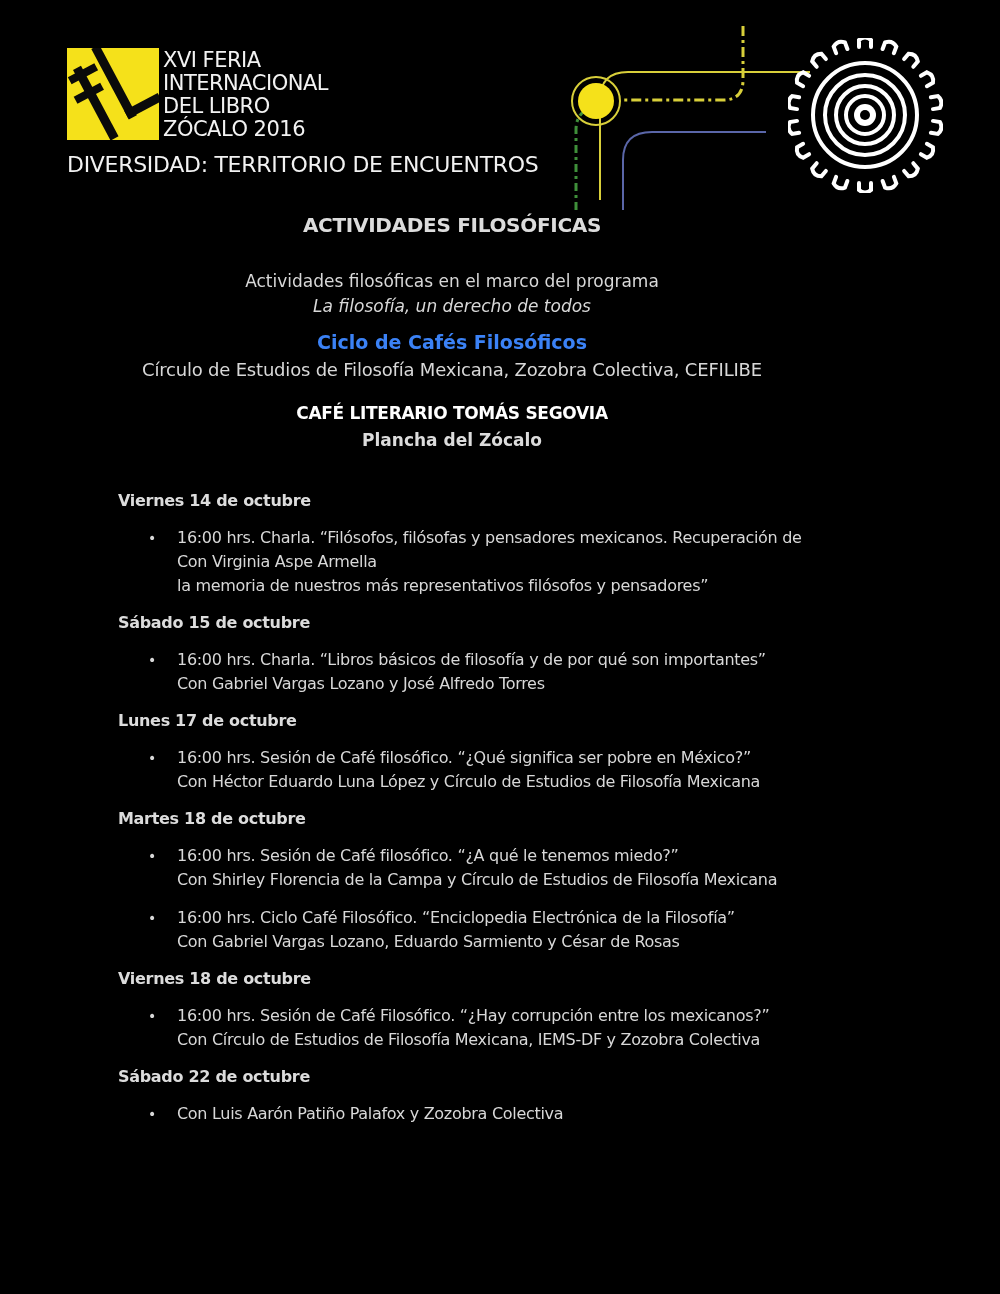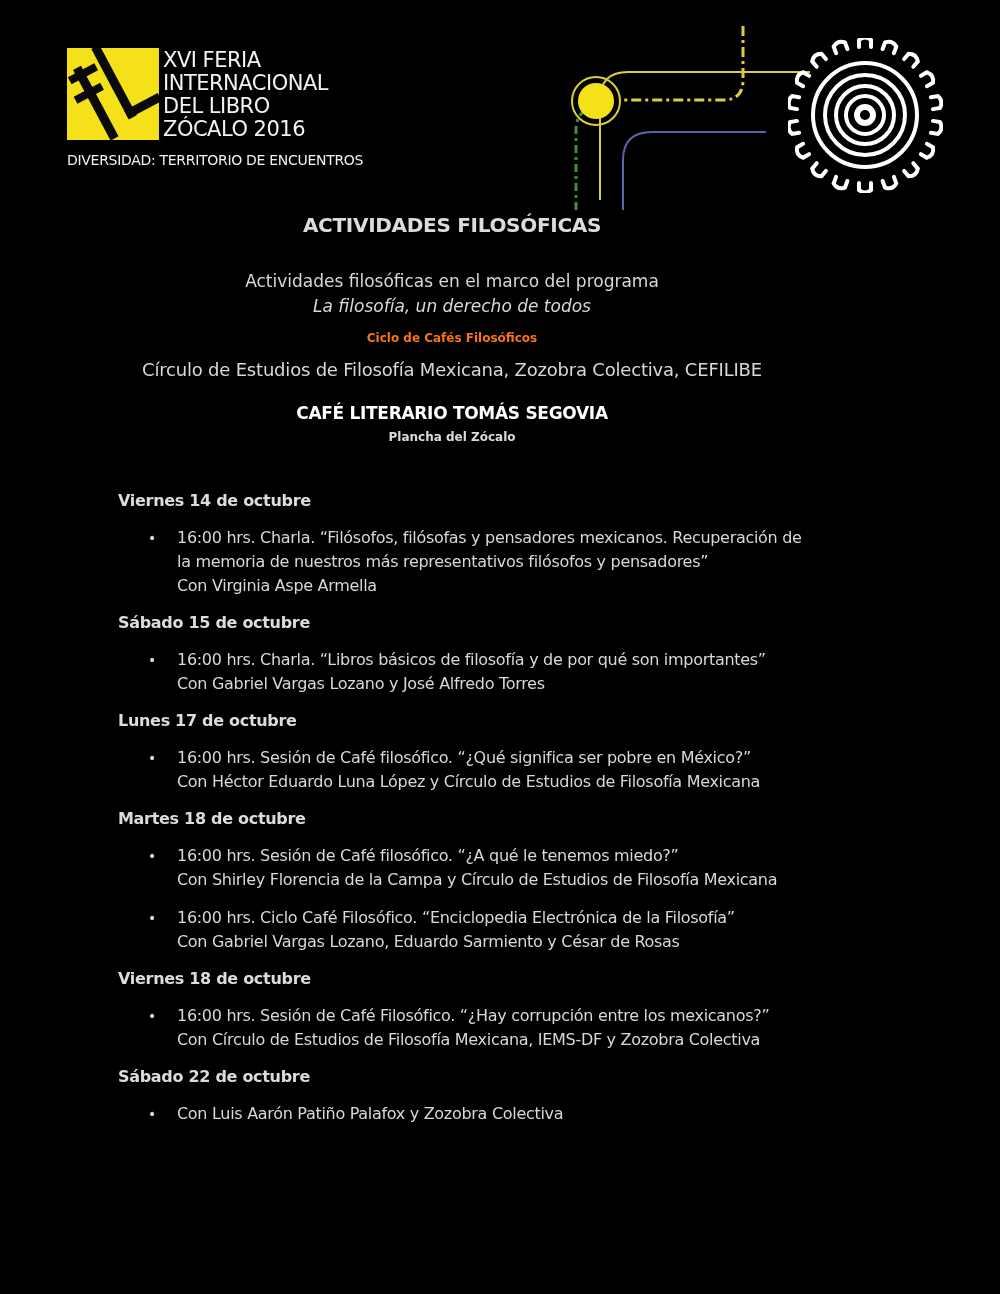--- a/index.html
+++ b/index.html
@@ -5,33 +5,33 @@
   html, body { margin: 0; padding: 0; }
   body {
     width: 1000px; height: 1294px; background: #000; color: #e6e6e6;
     font-family: "DejaVu Sans", sans-serif; position: relative; overflow: hidden;
   }
   .header { position: absolute; left: 0; top: 0; width: 1000px; height: 210px; }
   .fil-logo { position: absolute; left: 67px; top: 48px; width: 92px; height: 92px; }
   .fil-text { position: absolute; left: 163px; top: 49px; color: #f2f2f2;
     font-family: "DejaVu Sans", sans-serif; font-size: 21px; line-height: 23px; letter-spacing: -0.5px; }
   .fil-text div { white-space: nowrap; }
-  .fil-tagline { position: absolute; left: 67px; top: 152px; font-size: 14px; color: #f2f2f2;
+  .fil-tagline { position: absolute; left: 67px; top: 152px; font-size: 22px; color: #f2f2f2;
     letter-spacing: -0.3px; white-space: nowrap; }
   .lines-graphic { position: absolute; left: 560px; top: 20px; width: 250px; height: 190px; }
   .sun-logo { position: absolute; left: 788px; top: 38px; width: 155px; height: 155px; }
 
   .center { position: absolute; left: 0; width: 904px; text-align: center; white-space: nowrap; }
   .title { top: 213px; font-size: 20px; font-weight: bold; color: #dcdcdc; letter-spacing: -0.3px; }
   .sub1 { top: 257px; font-size: 17px; color: #d8d8d8; margin-top: 14px; }
   .sub2 { top: 296px; font-size: 17px; color: #d8d8d8; font-style: italic; }
-  .cycle { top: 331px; font-size: 12px; font-weight: bold; color: #f97316; }
+  .cycle { top: 331px; font-size: 19px; font-weight: bold; color: #3b82f6; }
   .org { top: 359px; font-size: 18px; color: #d8d8d8; letter-spacing: -0.2px; }
   .venue { top: 403px; font-size: 17px; font-weight: bold; color: #ffffff; letter-spacing: -0.3px; }
-  .place { top: 430px; font-size: 12px; font-weight: bold; color: #dcdcdc; }
+  .place { top: 430px; font-size: 17px; font-weight: bold; color: #dcdcdc; }
 
   .schedule { position: absolute; left: 118px; top: 490px; width: 780px; }
   .day { margin-bottom: 0; }
   .day-title { font-size: 16px; font-weight: bold; color: #dcdcdc; height: 24px; line-height: 22px; letter-spacing: -0.3px; }
   .event { position: relative; padding-left: 59px; margin-top: 12px; margin-bottom: 14px;
     font-size: 16px; line-height: 24px; color: #d8d8d8; letter-spacing: -0.3px; }
   .bullet { position: absolute; left: 30px; top: 0; font-size: 14px; }
   .event div { white-space: nowrap; }
 </style>
 </head>
@@ -104,22 +104,22 @@
 <div class="center org">Círculo de Estudios de Filosofía Mexicana, Zozobra Colectiva, CEFILIBE</div>
 <div class="center venue">CAFÉ LITERARIO TOMÁS SEGOVIA</div>
 <div class="center place">Plancha del Zócalo</div>
 
 <div class="schedule">
   <div class="day">
     <div class="day-title">Viernes 14 de octubre</div>
     <div class="event">
       <span class="bullet">•</span>
       <div>16:00 hrs. Charla. “Filósofos, filósofas y pensadores mexicanos. Recuperación de</div>
+      <div>Con Virginia Aspe Armella</div>
       <div>la memoria de nuestros más representativos filósofos y pensadores”</div>
-      <div>Con Virginia Aspe Armella</div>
     </div>
   </div>
   <div class="day">
     <div class="day-title">Sábado 15 de octubre</div>
     <div class="event">
       <span class="bullet">•</span>
       <div>16:00 hrs. Charla. “Libros básicos de filosofía y de por qué son importantes”</div>
       <div>Con Gabriel Vargas Lozano y José Alfredo Torres</div>
     </div>
   </div>

